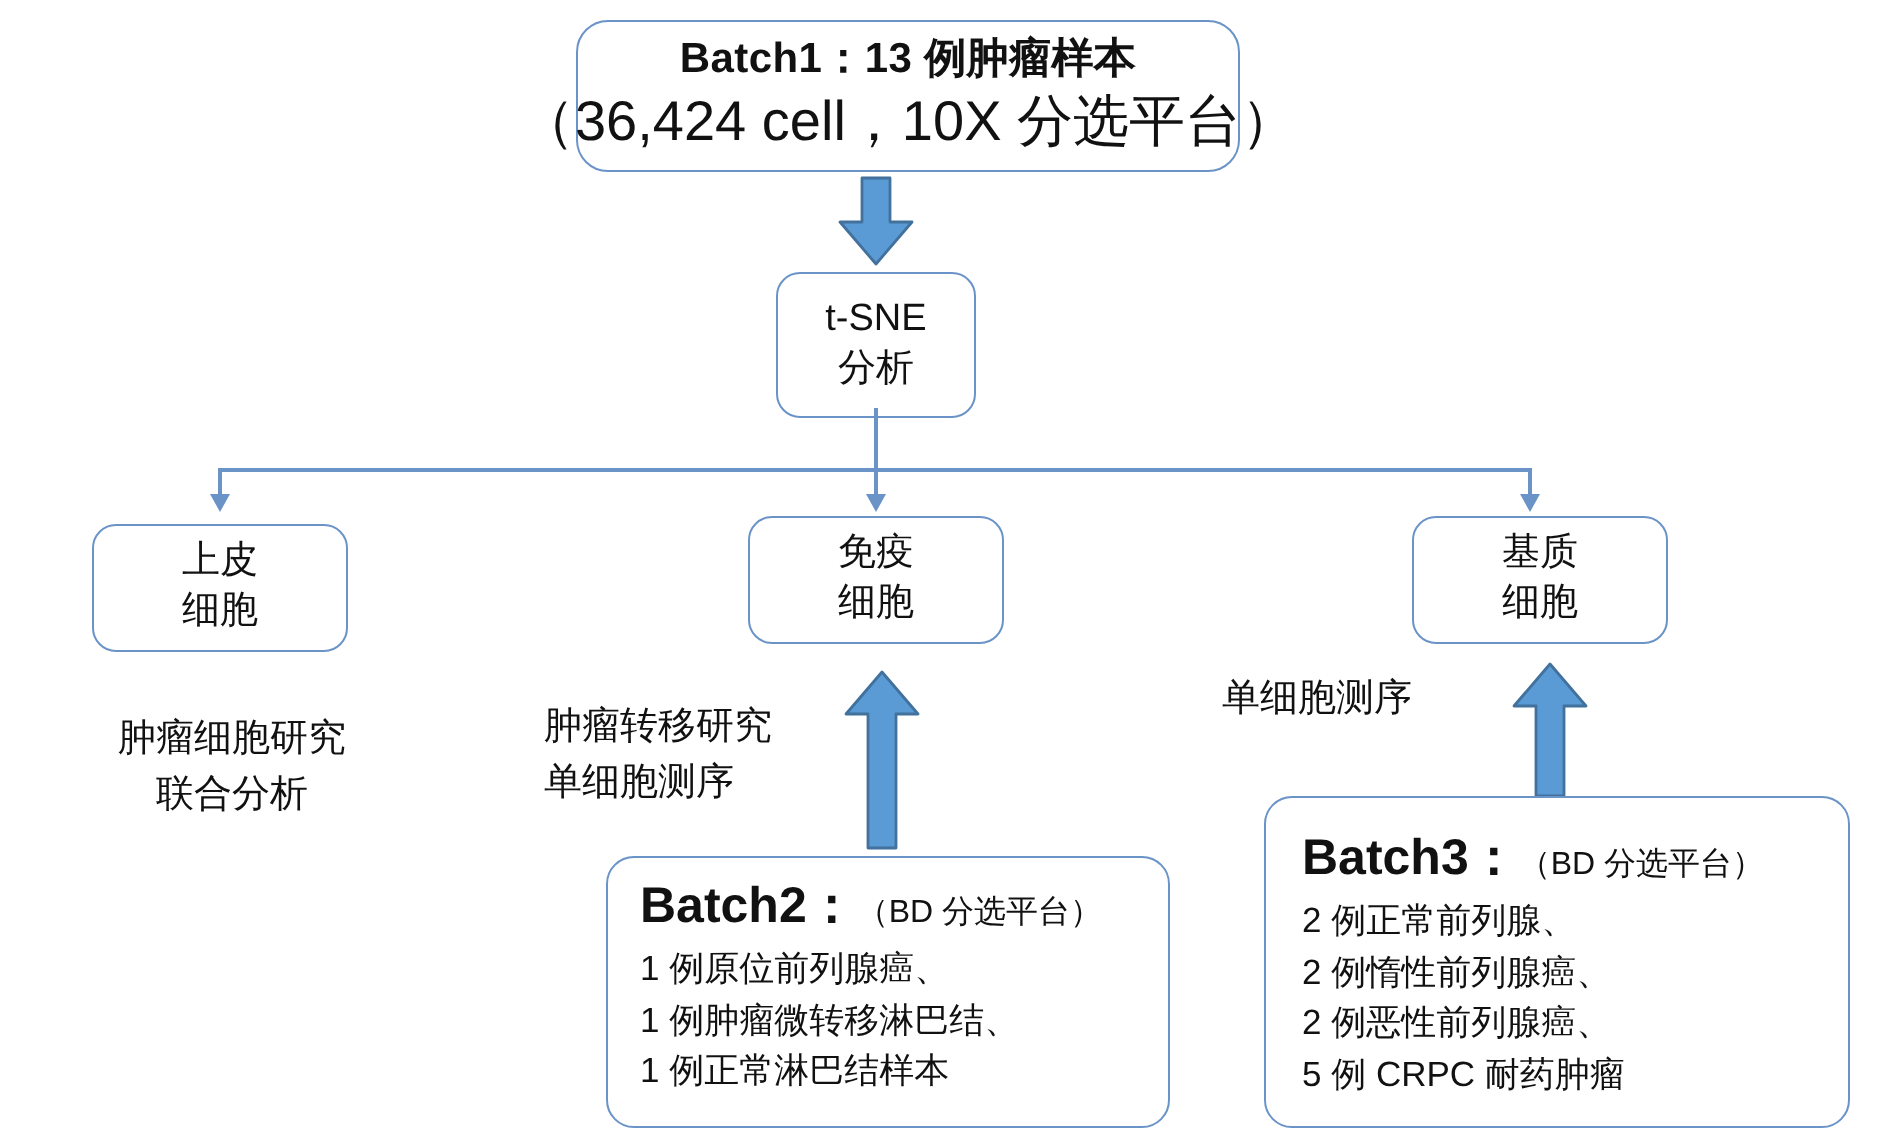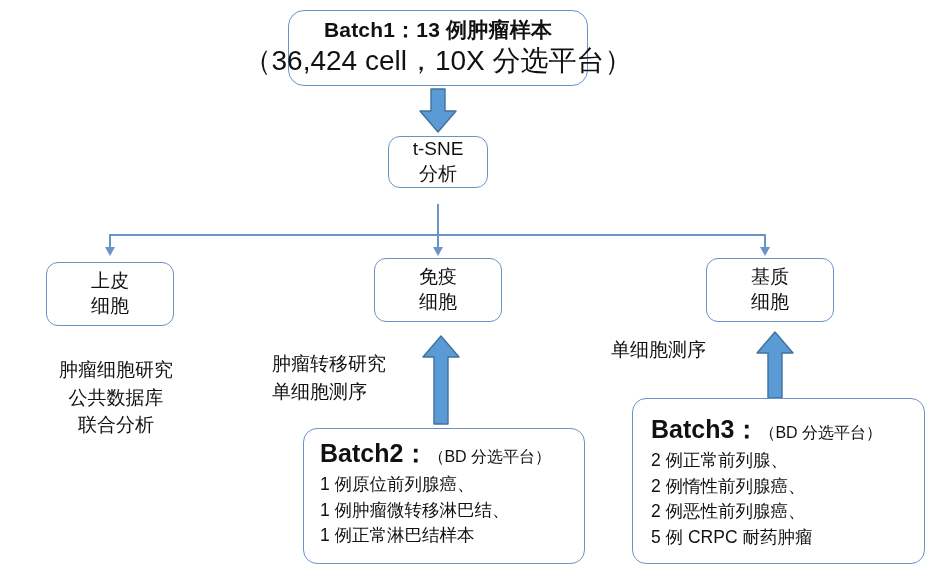--- a/index.html
+++ b/index.html
@@ -38,26 +38,26 @@
     align-items: flex-start;
     text-align: left;
   }
   .line {
     display: block;
     white-space: nowrap;
     line-height: 1.30;
   }
 
   
-  #box-batch1 { left: 288px; top: 10px; width: 300px; height: 76px; border-radius: 16px; }
+  #box-batch1 { left: 288px; top: 10px; width: 332px; height: 76px; border-radius: 16px; }
   #box-batch1 .l1 { font-size: 21px; font-weight: bold; letter-spacing: .2px; }
   #box-batch1 .l2 { font-size: 28px; }
 
   
-  #box-tsne { left: 388px; top: 136px; width: 100px; height: 52px; border-radius: 12px; }
+  #box-tsne { left: 388px; top: 136px; width: 100px; height: 73px; border-radius: 12px; }
   #box-tsne .line { font-size: 19px; }
 
   
   .cellbox { width: 128px; height: 64px; border-radius: 12px; }
   .cellbox .line { font-size: 19px; }
   #box-epithelial { left: 46px;  top: 262px; }
   #box-immune     { left: 374px; top: 258px; }
   #box-stromal    { left: 706px; top: 258px; }
 
   
@@ -137,21 +137,20 @@
     <span class="line">细胞</span>
   </div>
 
   <div class="box center cellbox" id="box-stromal">
     <span class="line">基质</span>
     <span class="line">细胞</span>
   </div>
 
   <div class="textblock" id="text-epithelial">
     <div class="line">肿瘤细胞研究</div>
-    <div class="line">公共数据库</div>
     <div class="line">联合分析</div>
   </div>
 
   <div class="textblock" id="text-immune">
     <div class="line">肿瘤转移研究</div>
     <div class="line">单细胞测序</div>
   </div>
 
   <div class="textblock" id="text-stromal">
     <div class="line">单细胞测序</div>

